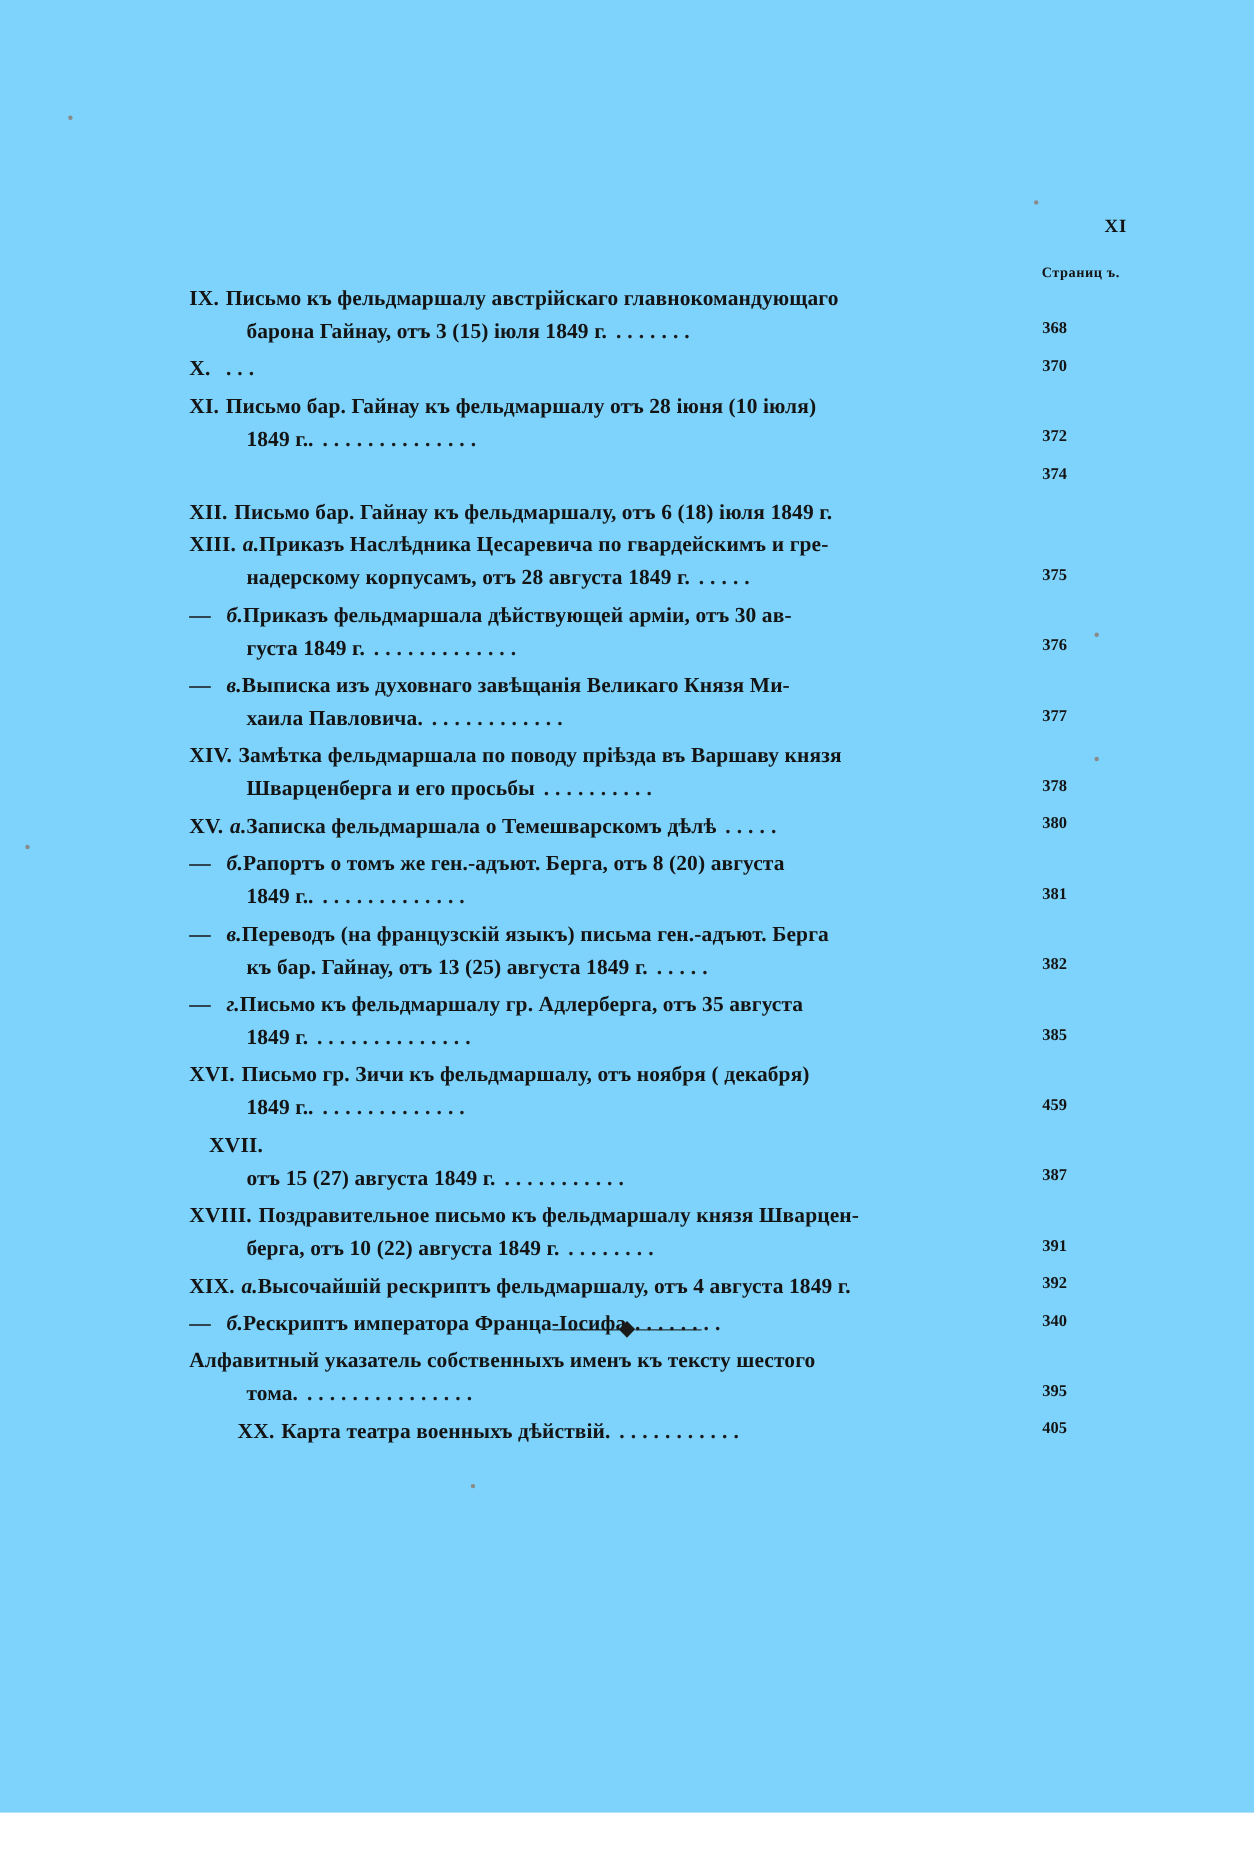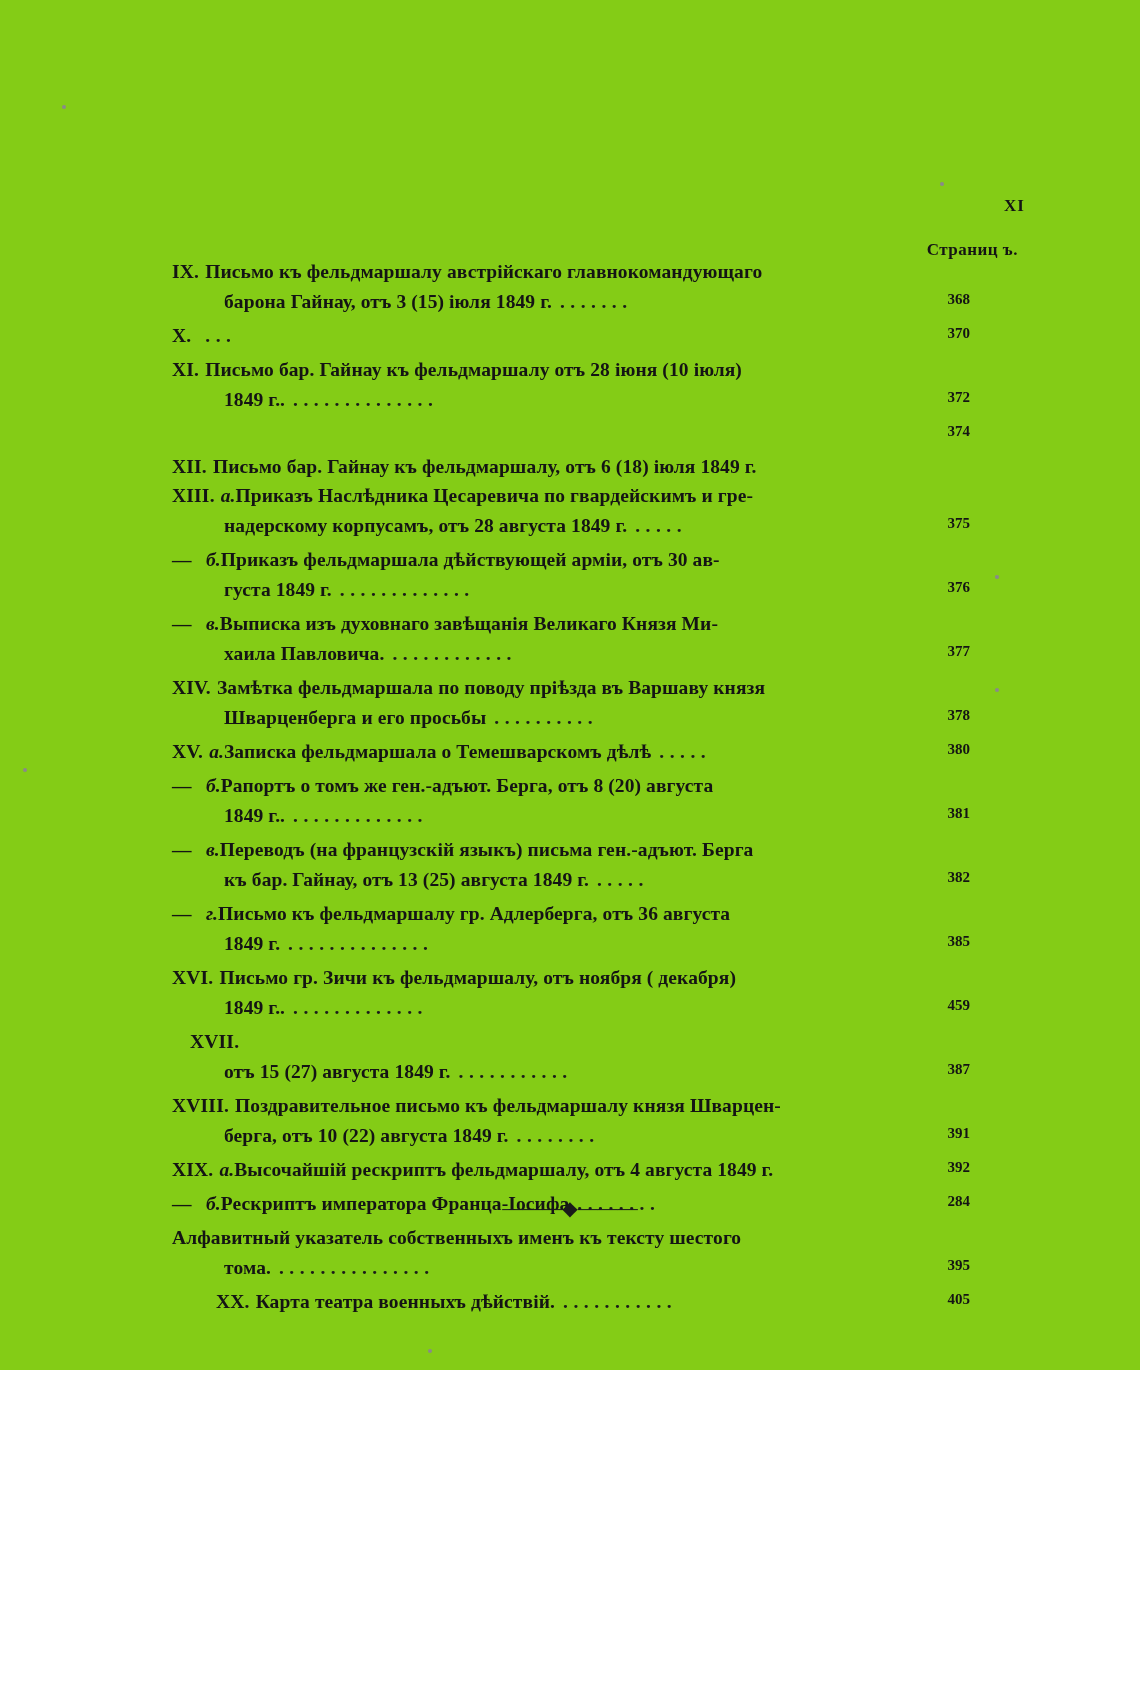--- a/index.html
+++ b/index.html
@@ -3,39 +3,39 @@
 <meta charset="utf-8">
 <style>
   html, body {
     margin: 0;
     padding: 0;
     background: #ffffff;
   }
   .page {
     position: relative;
     width: 1140px;
-    height: 1370px;
-    background: #84cc16;
+    height: 1648px;
+    background: #7dd3fc;
     font-family: "Liberation Serif", serif;
     color: #141414;
     overflow: hidden;
   }
   .page-number {
     position: absolute;
     top: 196px;
     right: 115px;
     font-size: 17px;
     letter-spacing: 1px;
     font-weight: 700;
   }
   .col-header {
     position: absolute;
     top: 240px;
     right: 122px;
-    font-size: 17px;
+    font-size: 13px;
     letter-spacing: 0.5px;
     font-weight: 700;
   }
   .toc {
     position: absolute;
     left: 172px;
     top: 262px;
     width: 660px;
   }
   .entry {
@@ -286,21 +286,21 @@
             <span class="dots">.....</span>
             <span class="pg">382</span>
           </div>
         </div>
       </div>
       <div class="entry">
         <div class="body">
           <div class="line">
             <span class="dash">—</span>
             <span class="txt ital">г. </span>
-            <span class="txt">Письмо къ фельдмаршалу гр. Адлерберга, отъ 36 августа</span>
+            <span class="txt">Письмо къ фельдмаршалу гр. Адлерберга, отъ 35 августа</span>
             <span class="spacer-just"></span>
           </div>
           <div class="line">
             <span style="display: inline-block; width: 52px;"></span>
             <span class="txt">1849 г.</span>
             <span class="dots">..............</span>
             <span class="pg">385</span>
           </div>
         </div>
       </div>
@@ -359,21 +359,21 @@
           </div>
         </div>
       </div>
       <div class="entry">
         <div class="body">
           <div class="line">
             <span class="dash">—</span>
             <span class="txt ital">б. </span>
             <span class="txt">Рескриптъ императора Франца-Іосифа</span>
             <span class="dots">........</span>
-            <span class="pg">284</span>
+            <span class="pg">340</span>
           </div>
         </div>
       </div>
       <div class="entry">
         <div class="body">
           <div class="line">
             <span class="txt">Алфавитный указатель собственныхъ именъ къ тексту шестого</span>
             <span class="spacer-just"></span>
           </div>
           <div class="line">

